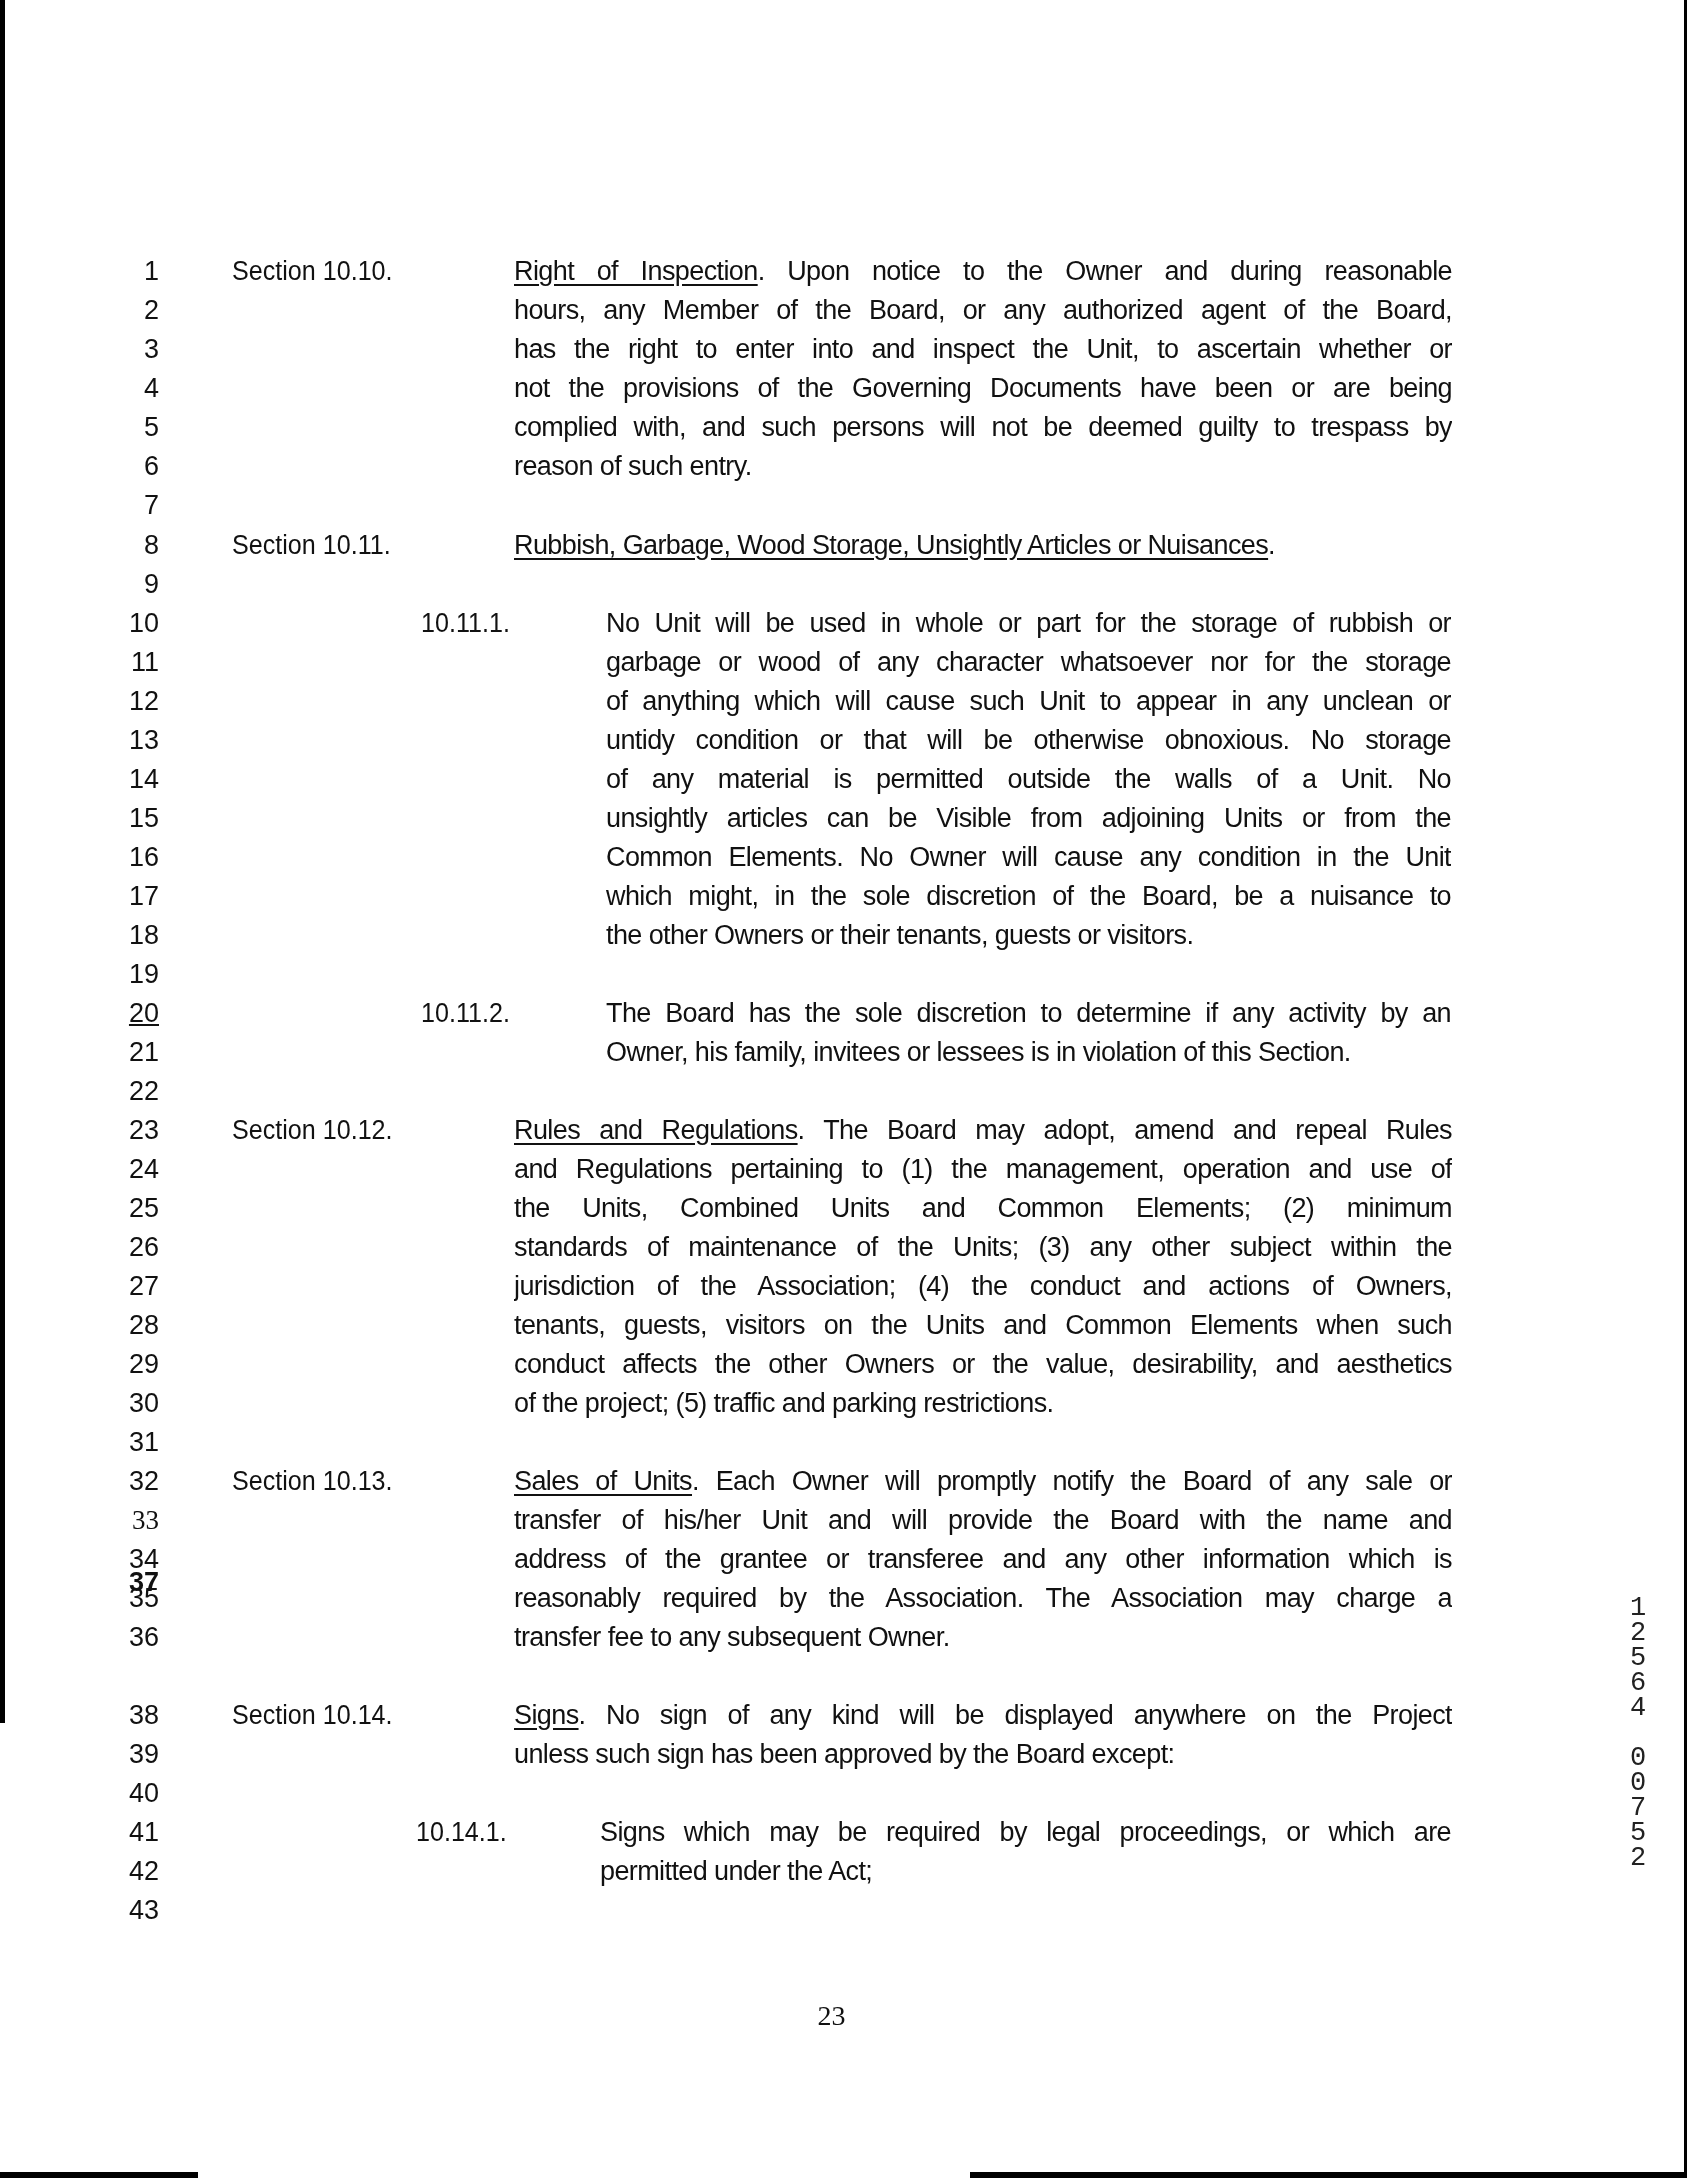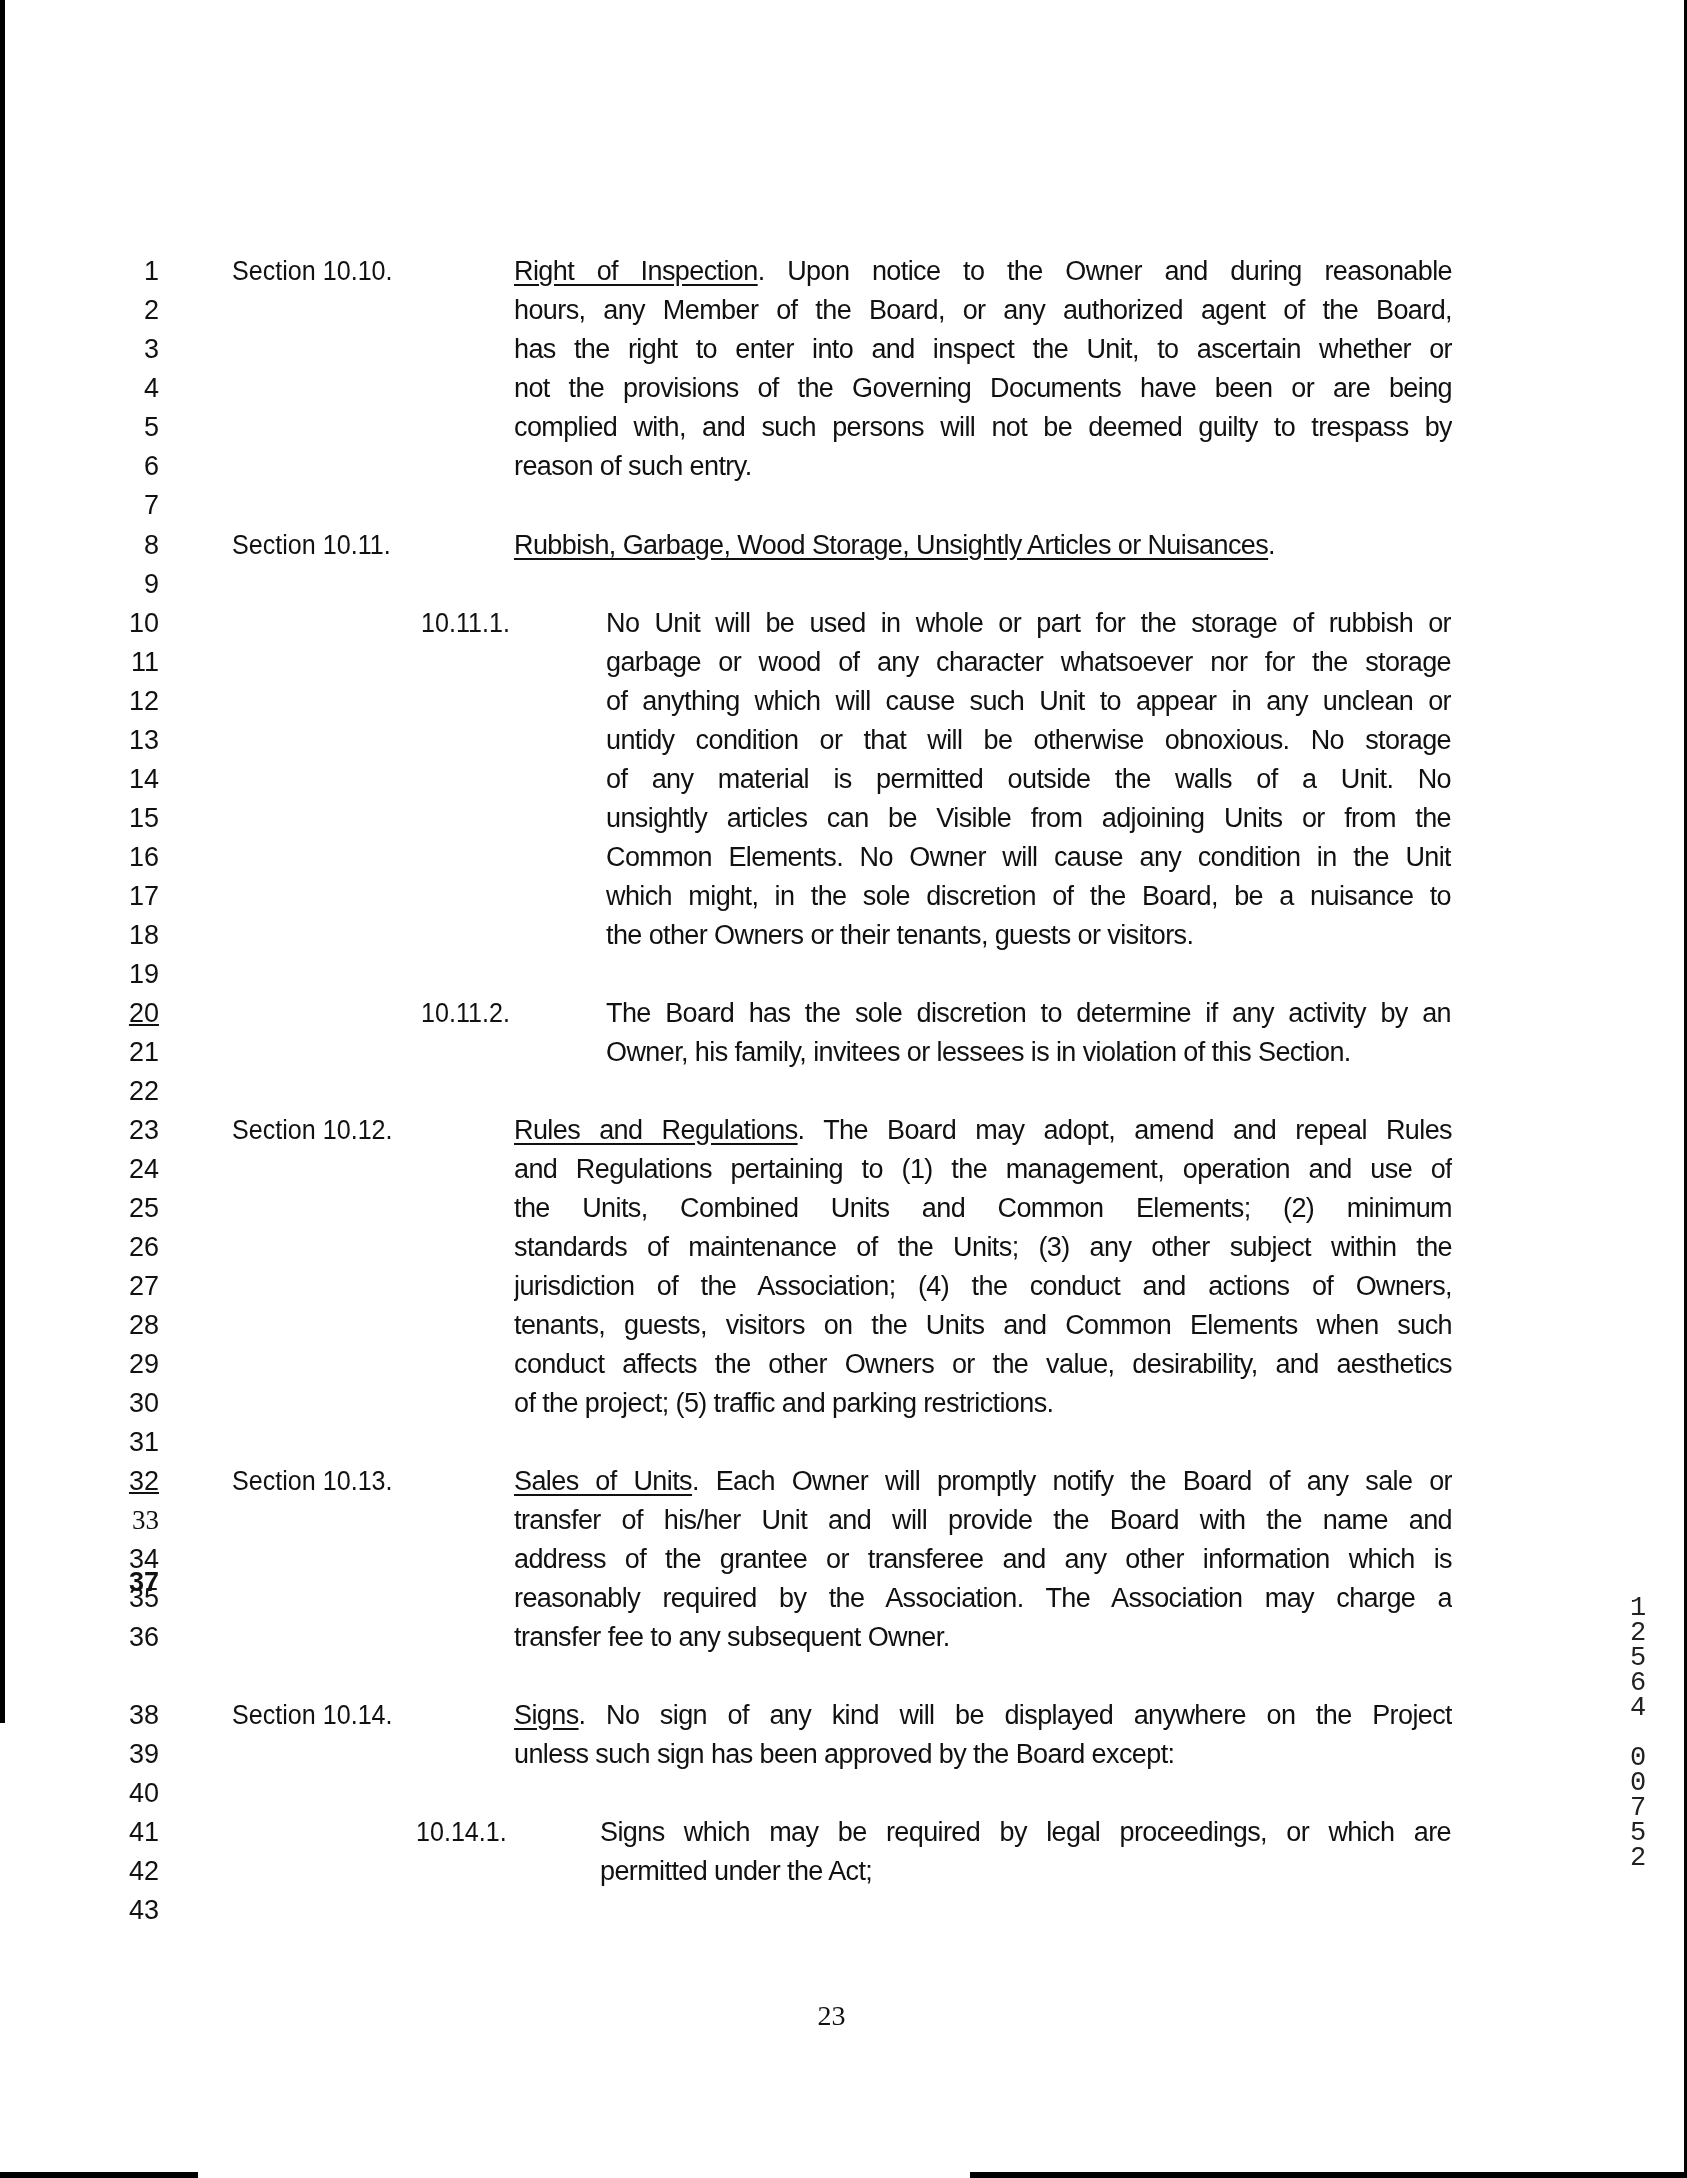--- a/index.html
+++ b/index.html
@@ -55,21 +55,21 @@
     <div class="ln" style="top: 1072px;">22</div>
     <div class="ln" style="top: 1111px;">23</div>
     <div class="ln" style="top: 1150px;">24</div>
     <div class="ln" style="top: 1189px;">25</div>
     <div class="ln" style="top: 1228px;">26</div>
     <div class="ln" style="top: 1267px;">27</div>
     <div class="ln" style="top: 1306px;">28</div>
     <div class="ln" style="top: 1345px;">29</div>
     <div class="ln" style="top: 1384px;">30</div>
     <div class="ln" style="top: 1423px;">31</div>
-    <div class="ln" style="top: 1462px; text-decoration: underline;">32</div>
+    <div class="ln" style="top: 1462px;">32</div>
     <div class="ln" style="top: 1501px; font-family: Liberation Serif, serif;">33</div>
     <div class="ln" style="top: 1540px;">34</div>
     <div class="ln" style="top: 1579px;">35</div>
     <div class="ln" style="top: 1618px;">36</div>
     <div class="ln" style="top: 1563px; font-weight: bold;">37</div>
     <div class="ln" style="top: 1696px;">38</div>
     <div class="ln" style="top: 1735px;">39</div>
     <div class="ln" style="top: 1774px;">40</div>
     <div class="ln" style="top: 1813px;">41</div>
     <div class="ln" style="top: 1852px;">42</div>

